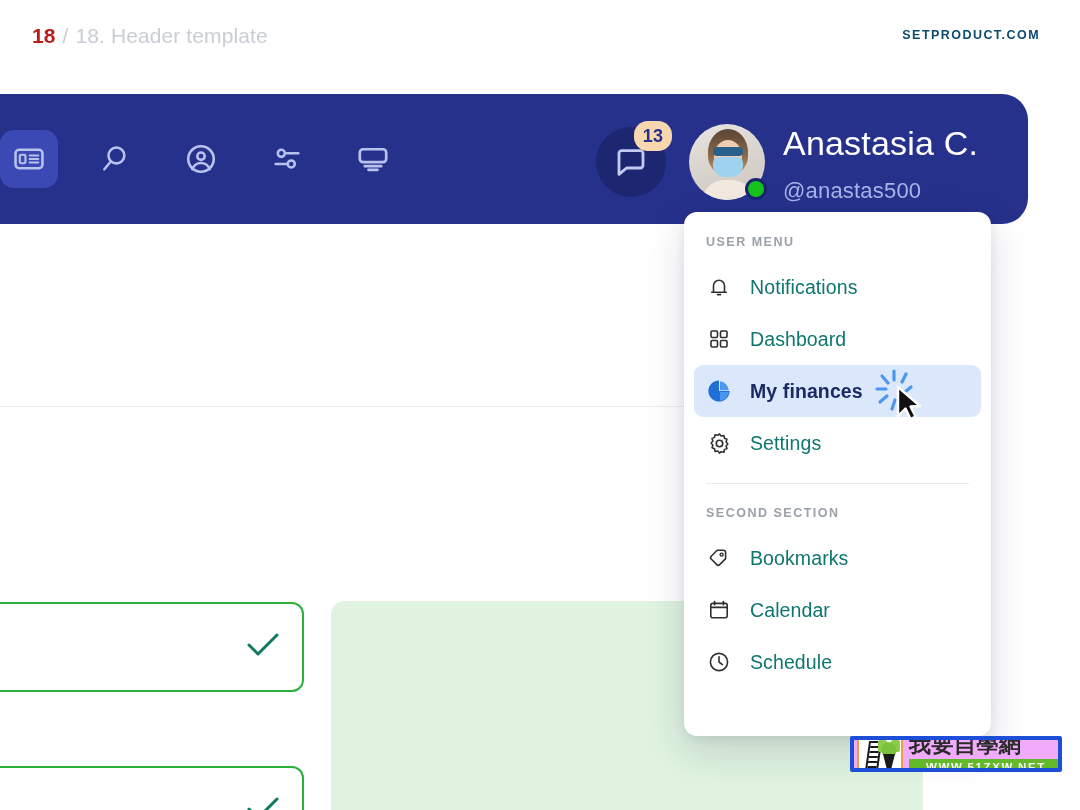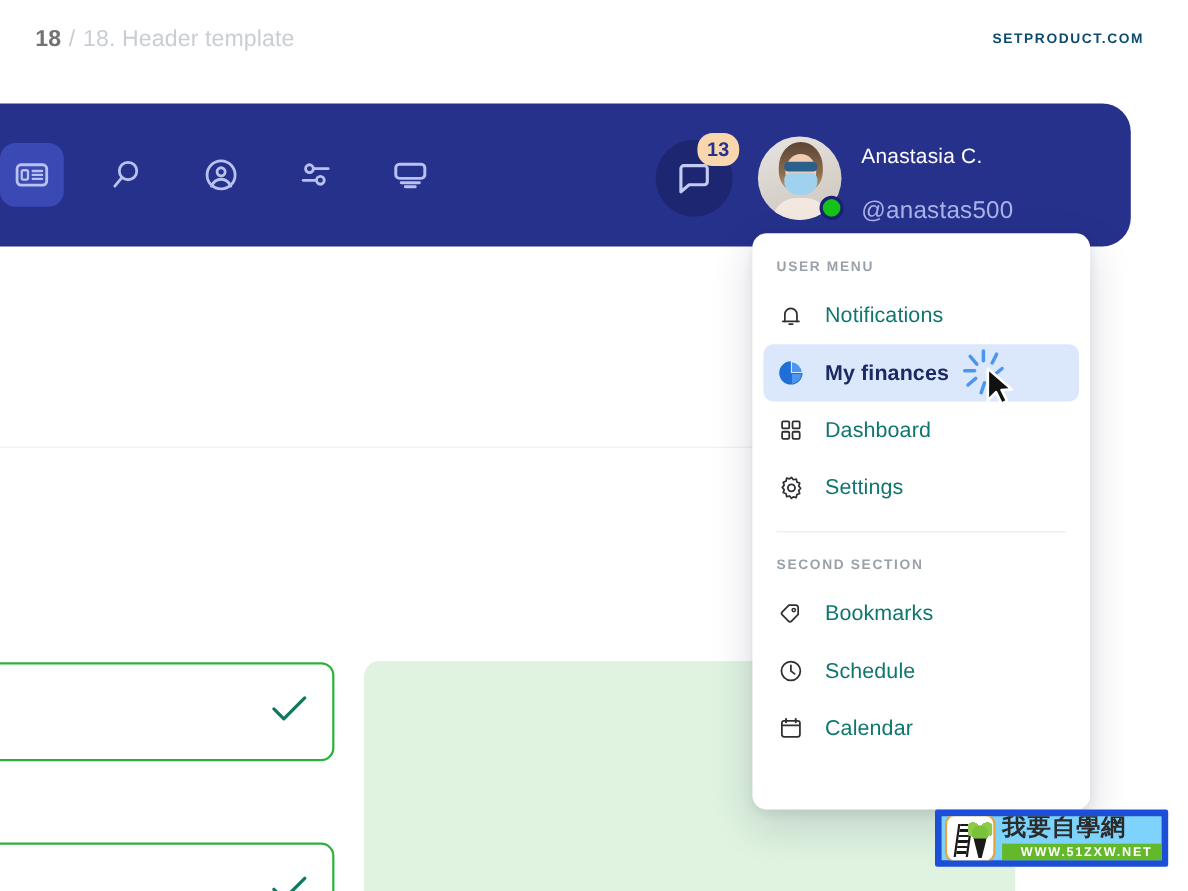--- a/index.html
+++ b/index.html
@@ -27,21 +27,21 @@
 
   
   .caption {
     position: absolute;
     left: 32px; top: 24px;
     display: flex; align-items: baseline;
     gap: 7px;
     font-size: 21px;
     letter-spacing: .1px;
   }
-  .caption-index { color: #737373; font-weight: 700; }
+  .caption-index { color: #b91c1c; font-weight: 700; }
   .caption-slash { color: #c9cdd4; font-weight: 400; }
   .caption-title { color: #c9cdd4; font-weight: 400; }
 
   .brand {
     position: absolute;
     right: 40px; top: 28px;
     font-size: 12.5px;
     font-weight: 700;
     letter-spacing: 1.45px;
     color: #0c4a6e;
@@ -143,21 +143,21 @@
     width: 22px; height: 22px; border-radius: 50%;
     background: #15c219;
     border: 3px solid #1a2370;
   }
 
   .user-text {
     position: absolute;
     left: 783px; top: 126px;
     color: #ffffff;
   }
-  .user-name { font-size: 19px; font-weight: 400; letter-spacing: .2px; line-height: 34px; }
+  .user-name { font-size: 34px; font-weight: 400; letter-spacing: .2px; line-height: 34px; }
   .user-handle { font-size: 22px; color: #aab3e8; letter-spacing: .2px; line-height: 30px; margin-top: 16px; }
 
   
   .body-divider {
     position: absolute;
     left: 0; top: 406px; width: 690px; height: 1px;
     background: #ededf0;
   }
 
   
@@ -228,23 +228,23 @@
     position: absolute;
     left: 178px; top: 2px;
     width: 62px; height: 58px;
     pointer-events: none;
   }
 
   
   .watermark {
     position: absolute;
     left: 850px; top: 736px;
-    width: 212px; height: 52px;
-    background: #7dd3fc;
-    border: 6px solid #1d4ed8;
+    width: 212px; height: 36px;
+    background: #f0abfc;
+    border: 4px solid #1d4ed8;
     display: flex; align-items: center;
     border-radius: 2px;
     overflow: hidden;
   }
   .wm-logo {
     width: 46px; height: 44px; margin-left: 3px;
     border: 2px solid #e8a33d;
     border-radius: 9px;
     background: #ffffff;
     position: relative;
@@ -397,20 +397,32 @@
 
     <div class="menu-item mi-first">
       <span class="mi-icon">
         <svg width="24" height="24" viewBox="0 0 24 24" fill="none">
           <path d="M6.5 17.2V10.8a5.5 5.5 0 0 1 11 0v6.4" stroke="#2e3033" stroke-width="1.6" stroke-linecap="round"></path>
           <path d="M4.7 17.2h14.6" stroke="#2e3033" stroke-width="1.6" stroke-linecap="round"></path>
           <path d="M10.4 19.6h3.2" stroke="#2e3033" stroke-width="1.6" stroke-linecap="round"></path>
         </svg>
       </span>
       <span class="mi-label">Notifications</span>
+    </div>
+
+    <div class="menu-item">
+      <span class="mi-icon">
+        <svg width="24" height="24" viewBox="0 0 24 24" fill="none">
+          <rect x="4" y="4" width="6.5" height="6.5" rx="1.2" stroke="#2e3033" stroke-width="1.6"></rect>
+          <rect x="13.5" y="4" width="6.5" height="6.5" rx="1.2" stroke="#2e3033" stroke-width="1.6"></rect>
+          <rect x="4" y="13.5" width="6.5" height="6.5" rx="1.2" stroke="#2e3033" stroke-width="1.6"></rect>
+          <rect x="13.5" y="13.5" width="6.5" height="6.5" rx="1.2" stroke="#2e3033" stroke-width="1.6"></rect>
+        </svg>
+      </span>
+      <span class="mi-label">Dashboard</span>
     </div>
 
     <div class="menu-item selected">
       <span class="mi-icon">
         <svg width="26" height="26" viewBox="0 0 24 24">
           <path d="M12 12 L12 2.2 A9.8 9.8 0 0 0 12 21.8 A9.8 9.8 0 0 0 21.8 12 Z" fill="#1f6fd6"></path>
           <path d="M12.9 3.1 A9 9 0 0 1 21 11.2 L12.9 11.2 Z" fill="#4d96ef"></path>
           <path d="M12.9 12.9 L21 12.9 A9 9 0 0 1 12.9 21 Z" fill="#4d96ef"></path>
         </svg>
       </span>
@@ -426,73 +438,61 @@
             <path d="M8 35 L15 29"></path>
             <path d="M20 42 L23 33"></path>
           </g>
           <path d="M26 20 L26 49 L33.5 41.5 L38.5 52 L43.5 49.5 L38.5 39.5 L48 39 Z" fill="#111111" stroke="#ffffff" stroke-width="2.4" stroke-linejoin="round"></path>
         </svg>
       </span>
     </div>
 
     <div class="menu-item">
       <span class="mi-icon">
-        <svg width="24" height="24" viewBox="0 0 24 24" fill="none">
-          <rect x="4" y="4" width="6.5" height="6.5" rx="1.2" stroke="#2e3033" stroke-width="1.6"></rect>
-          <rect x="13.5" y="4" width="6.5" height="6.5" rx="1.2" stroke="#2e3033" stroke-width="1.6"></rect>
-          <rect x="4" y="13.5" width="6.5" height="6.5" rx="1.2" stroke="#2e3033" stroke-width="1.6"></rect>
-          <rect x="13.5" y="13.5" width="6.5" height="6.5" rx="1.2" stroke="#2e3033" stroke-width="1.6"></rect>
-        </svg>
-      </span>
-      <span class="mi-label">Dashboard</span>
-    </div>
-
-    <div class="menu-item">
-      <span class="mi-icon">
         <svg width="25" height="25" viewBox="0 0 24 24" fill="none">
           <circle cx="12" cy="12" r="3.1" stroke="#2e3033" stroke-width="1.6"></circle>
           <path d="M12 2.8l1.6 2.1 2.6-.6.5 2.6 2.5 1-.9 2.5 1.7 2-1.7 2 .9 2.5-2.5 1-.5 2.6-2.6-.6L12 21.2l-1.6-2.1-2.6.6-.5-2.6-2.5-1 .9-2.5-1.7-2 1.7-2-.9-2.5 2.5-1 .5-2.6 2.6.6Z" stroke="#2e3033" stroke-width="1.5" stroke-linejoin="round"></path>
         </svg>
       </span>
       <span class="mi-label">Settings</span>
     </div>
 
     <div class="menu-divider"></div>
 
     <div class="menu-section-label sec2-label">SECOND SECTION</div>
 
     <div class="menu-item mi-first">
       <span class="mi-icon">
         <svg width="24" height="24" viewBox="0 0 24 24" fill="none">
           <path d="M4.2 10.2 10.2 4.2h6.2a2.2 2.2 0 0 1 2.2 2.2v6.2l-6 6a2 2 0 0 1-2.8 0l-5.6-5.6a2 2 0 0 1 0-2.8Z" stroke="#2e3033" stroke-width="1.6" stroke-linejoin="round"></path>
           <circle cx="14.6" cy="8.6" r="1.5" stroke="#2e3033" stroke-width="1.4"></circle>
         </svg>
       </span>
       <span class="mi-label">Bookmarks</span>
-    </div>
-
-    <div class="menu-item">
-      <span class="mi-icon">
-        <svg width="24" height="24" viewBox="0 0 24 24" fill="none">
-          <circle cx="12" cy="12" r="8.6" stroke="#2e3033" stroke-width="1.6"></circle>
-          <path d="M12 6.8V12l3.4 2.6" stroke="#2e3033" stroke-width="1.6" stroke-linecap="round" stroke-linejoin="round"></path>
-        </svg>
-      </span>
-      <span class="mi-label">Schedule</span>
     </div>
 
     <div class="menu-item">
       <span class="mi-icon">
         <svg width="24" height="24" viewBox="0 0 24 24" fill="none">
           <rect x="3.8" y="5.4" width="16.4" height="14.4" rx="2" stroke="#2e3033" stroke-width="1.6"></rect>
           <path d="M3.8 9.4h16.4" stroke="#2e3033" stroke-width="1.6"></path>
           <path d="M7.6 3.6v3M16.4 3.6v3" stroke="#2e3033" stroke-width="1.8" stroke-linecap="round"></path>
         </svg>
       </span>
       <span class="mi-label">Calendar</span>
+    </div>
+
+    <div class="menu-item">
+      <span class="mi-icon">
+        <svg width="24" height="24" viewBox="0 0 24 24" fill="none">
+          <circle cx="12" cy="12" r="8.6" stroke="#2e3033" stroke-width="1.6"></circle>
+          <path d="M12 6.8V12l3.4 2.6" stroke="#2e3033" stroke-width="1.6" stroke-linecap="round" stroke-linejoin="round"></path>
+        </svg>
+      </span>
+      <span class="mi-label">Schedule</span>
     </div>
 
   </div>
 
   <div class="watermark">
     <div class="wm-logo">
       <div class="wm-ladder"></div>
       <div class="wm-plant"></div>
       <div class="wm-pot"></div>
     </div>

